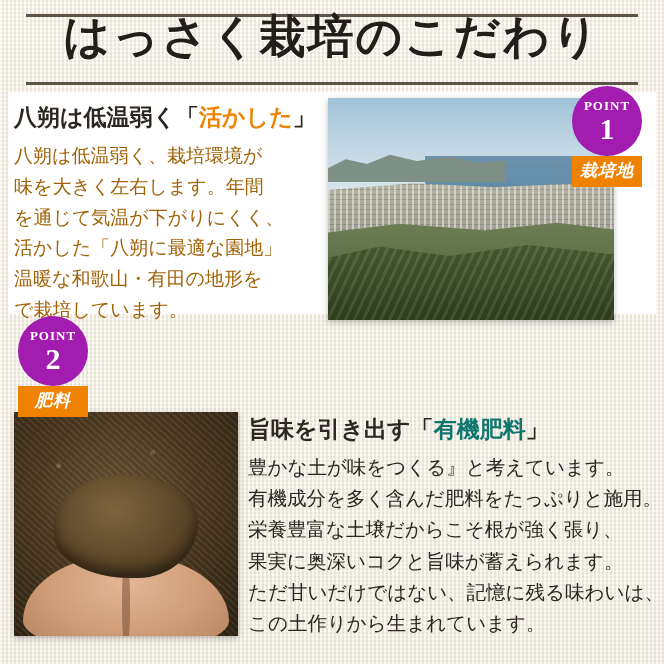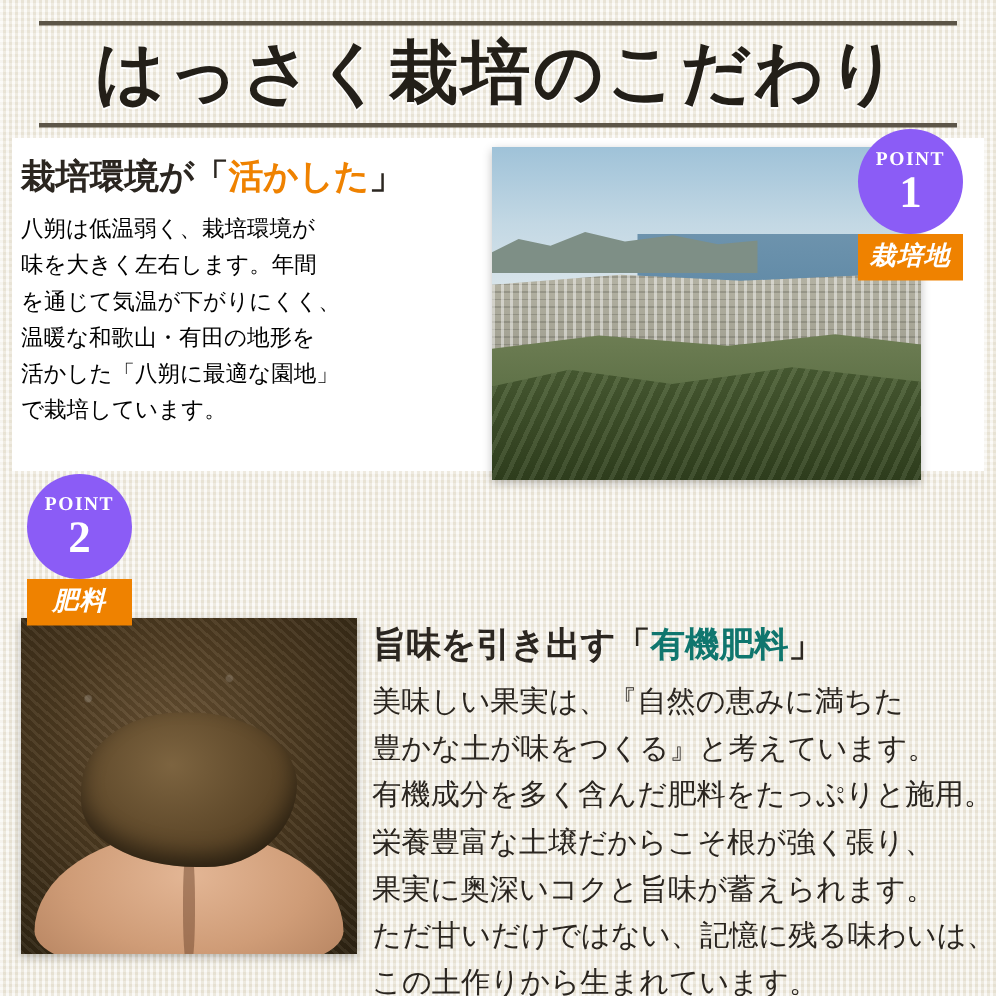--- a/index.html
+++ b/index.html
@@ -16,21 +16,21 @@
   .bg-texture {
     position: absolute; inset: 0;
     background:
       repeating-linear-gradient(90deg, rgba(255,255,255,0.55) 0px, rgba(255,255,255,0.55) 2px, rgba(223,216,199,0.35) 2px, rgba(223,216,199,0.35) 4px),
       repeating-linear-gradient(0deg, rgba(255,255,255,0.35) 0px, rgba(255,255,255,0.35) 2px, rgba(221,214,196,0.3) 2px, rgba(221,214,196,0.3) 4px),
       linear-gradient(180deg, #f4f1e8 0%, #efebe0 100%);
   }
 
   .title-band {
     position: absolute;
-    top: 12px; left: 0; right: 0;
+    top: 0; left: 0; right: 0;
     height: 72px;
     display: flex; align-items: center; justify-content: center;
   }
   .main-title {
     font-family: "DejaVu Sans", sans-serif;
     font-size: 46px;
     font-weight: bold;
     letter-spacing: 2px;
     color: #231f18;
     line-height: 1;
@@ -60,23 +60,23 @@
     font-weight: bold;
     color: #2b2620;
     letter-spacing: 0px;
   }
   .head-one .accent { color: #ef8200; }
   .body-one {
     position: absolute;
     top: 140px; left: 14px;
     width: 302px;
     font-family: "DejaVu Sans", sans-serif;
-    font-size: 15px;
+    font-size: 19px;
     line-height: 1.62;
-    color: #000000;
+    color: #a16207;
     letter-spacing: 0px;
   }
 
   
   .photo {
     position: absolute;
     overflow: hidden;
     box-shadow: 0 2px 6px rgba(0,0,0,0.25);
     background: #8aa3b0;
   }
@@ -172,21 +172,21 @@
   .point-badge {
     position: absolute;
     width: 70px;
     color: #ffffff;
     text-align: center;
     z-index: 5;
   }
   .point-circle {
     width: 70px; height: 70px;
     border-radius: 50%;
-    background: #8b5cf6;
+    background: #a21caf;
     display: flex; flex-direction: column;
     align-items: center; justify-content: center;
     line-height: 1;
   }
   .point-word {
     font-family: "Liberation Serif", serif;
     font-size: 13px;
     letter-spacing: 1px;
     font-weight: bold;
   }
@@ -236,29 +236,29 @@
 
 <div class="title-rule top"></div>
 <div class="title-band">
   <div class="main-title">はっさく栽培のこだわり</div>
 </div>
 <div class="title-rule bottom"></div>
 
 <div class="panel-one"></div>
 
 <div class="head-one">
-  <span>栽培環境が「</span><span class="accent">活かした</span><span>」</span>
+  <span>八朔は低温弱く「</span><span class="accent">活かした</span><span>」</span>
 </div>
 
 <div class="body-one">
   <span class="line">八朔は低温弱く、栽培環境が</span>
   <span class="line">味を大きく左右します。年間</span>
   <span class="line">を通じて気温が下がりにくく、</span>
+  <span class="line">活かした「八朔に最適な園地」</span>
   <span class="line">温暖な和歌山・有田の地形を</span>
-  <span class="line">活かした「八朔に最適な園地」</span>
   <span class="line">で栽培しています。</span>
 </div>
 
 <div class="photo photo-landscape">
   <div class="ls-sky"></div>
   <div class="ls-sea"></div>
   <div class="ls-far-hill"></div>
   <div class="ls-town"></div>
   <div class="ls-mid"></div>
   <div class="ls-fore"></div>
@@ -285,20 +285,19 @@
   <div class="soil-hands"></div>
   <div class="soil-hand-split"></div>
   <div class="soil-clump"></div>
 </div>
 
 <div class="head-two">
   <span>旨味を引き出す「</span><span class="accent">有機肥料</span><span>」</span>
 </div>
 
 <div class="body-two">
-  <span class="line">美味しい果実は、『自然の恵みに満ちた</span>
   <span class="line">豊かな土が味をつくる』と考えています。</span>
   <span class="line">有機成分を多く含んだ肥料をたっぷりと施用。</span>
   <span class="line">栄養豊富な土壌だからこそ根が強く張り、</span>
   <span class="line">果実に奥深いコクと旨味が蓄えられます。</span>
   <span class="line">ただ甘いだけではない、記憶に残る味わいは、</span>
   <span class="line">この土作りから生まれています。</span>
 </div>
 
 </body></html>

